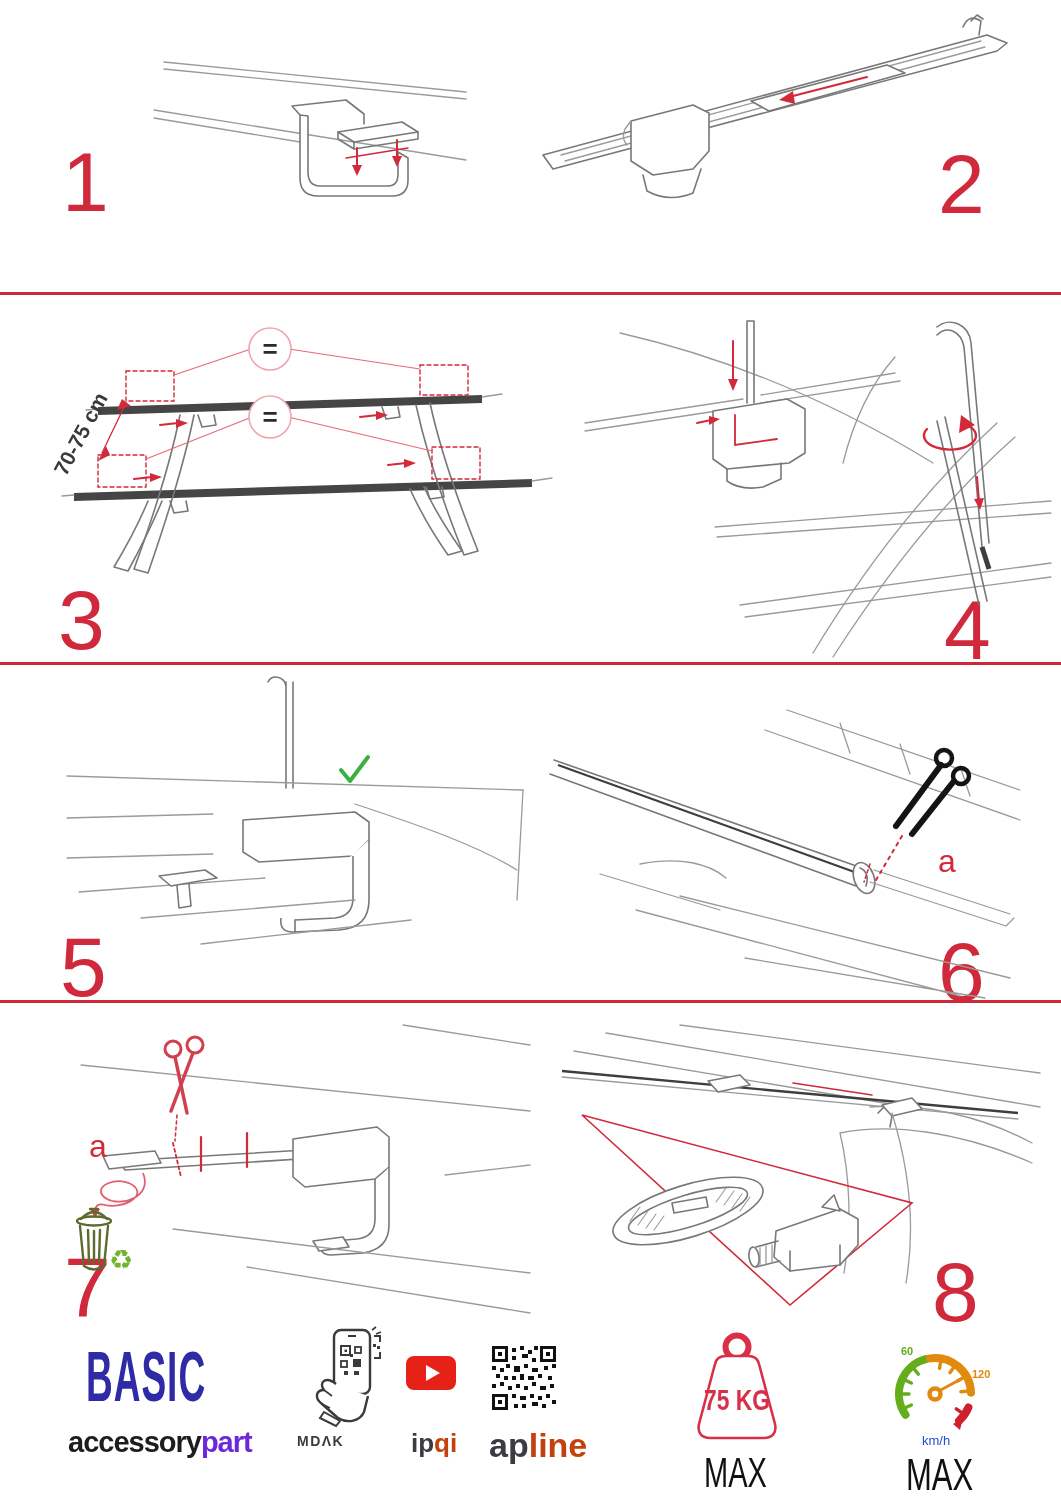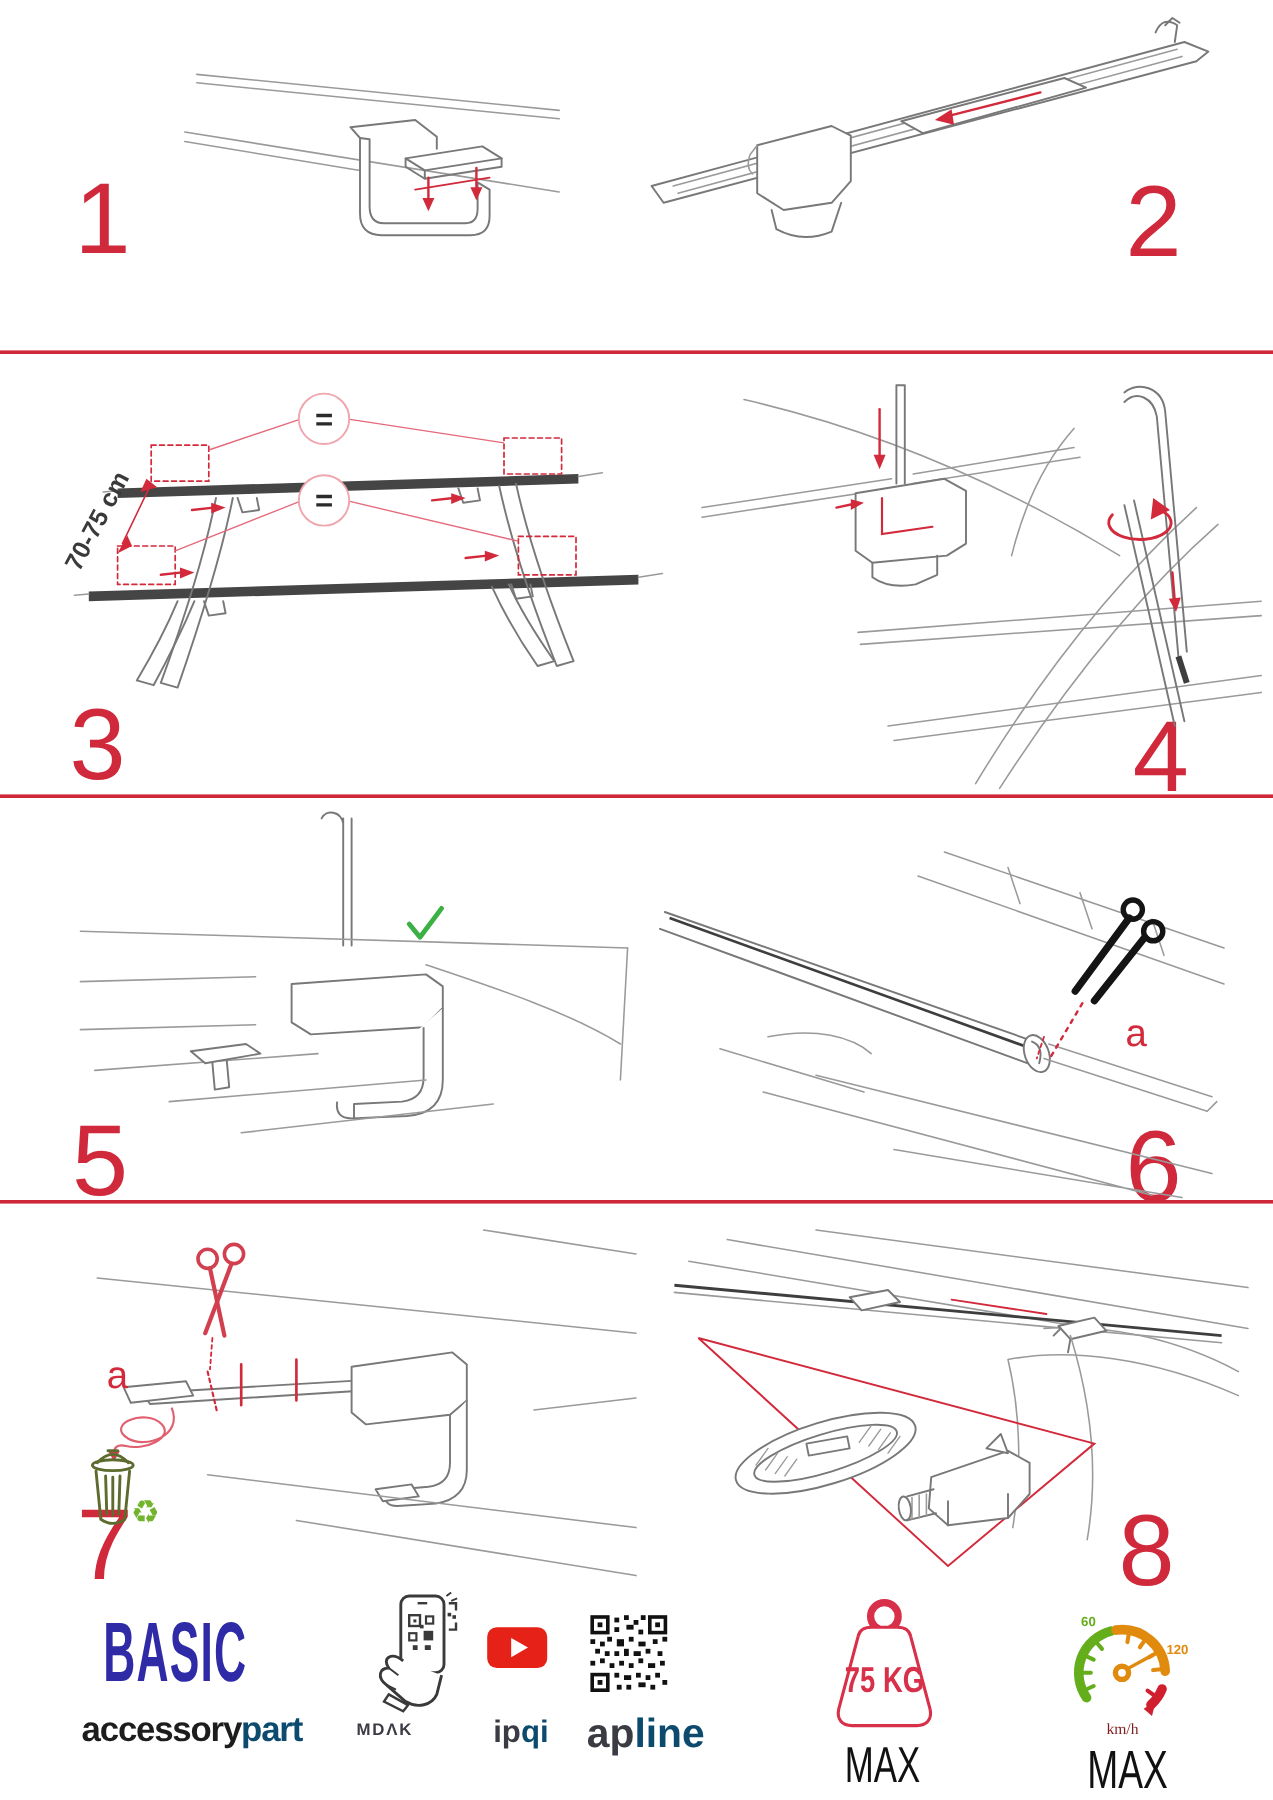--- a/index.html
+++ b/index.html
@@ -16,25 +16,25 @@
   .dk{stroke:#3e3e3e;fill:none;}
   .rd{stroke:#d2293b;stroke-width:2;fill:none;stroke-linecap:round;}
   .rdt{stroke:#e4697a;stroke-width:1.1;fill:none;}
   .rf{fill:#d2293b;}
   .eqc{fill:#fff;stroke:#efa6ae;stroke-width:1.6;}
   .eqt{font-size:26px;font-weight:bold;fill:#2b2b2b;text-anchor:middle;}
   .alabel{font-size:32px;fill:#d2293b;}
   
   .basic{color:#2f2aa6;font-size:37px;font-weight:700;letter-spacing:1px;transform:scaleY(1.9);transform-origin:top left;line-height:1;}
   .accpart{font-size:29px;font-weight:700;letter-spacing:-1px;line-height:1;color:#1d1d1d;}
-  .accpart .red{color:#0c4a6e;}
+  .accpart .red{color:#6d28d9;}
   .logo-sm{font-weight:700;color:#3b3b44;line-height:1;}
-  .logo-sm .red{color:#0c4a6e;text-align:right;}
+  .logo-sm .red{color:#c2410c;text-align:right;}
   .maxlbl{color:#111;font-weight:400;transform:scaleY(1.45);transform-origin:top left;line-height:1;letter-spacing:0px;}
-  .kmh{color:#7f1d1d;font-size:13px;line-height:1;font-family:Liberation Serif, serif;}
+  .kmh{color:#1d4ed8;font-size:13px;line-height:1;}
 </style>
 </head>
 <body>
 
 <div id="page">
 
   <span class="step-num" style="left:62px;top:140px;">1</span>
 
   <svg class="abs" style="left:150px;top:20px;" width="320" height="230" viewBox="0 0 320 230">
     <path class="g1" d="M14,42 L316,72 M14,49 L316,79"></path>

